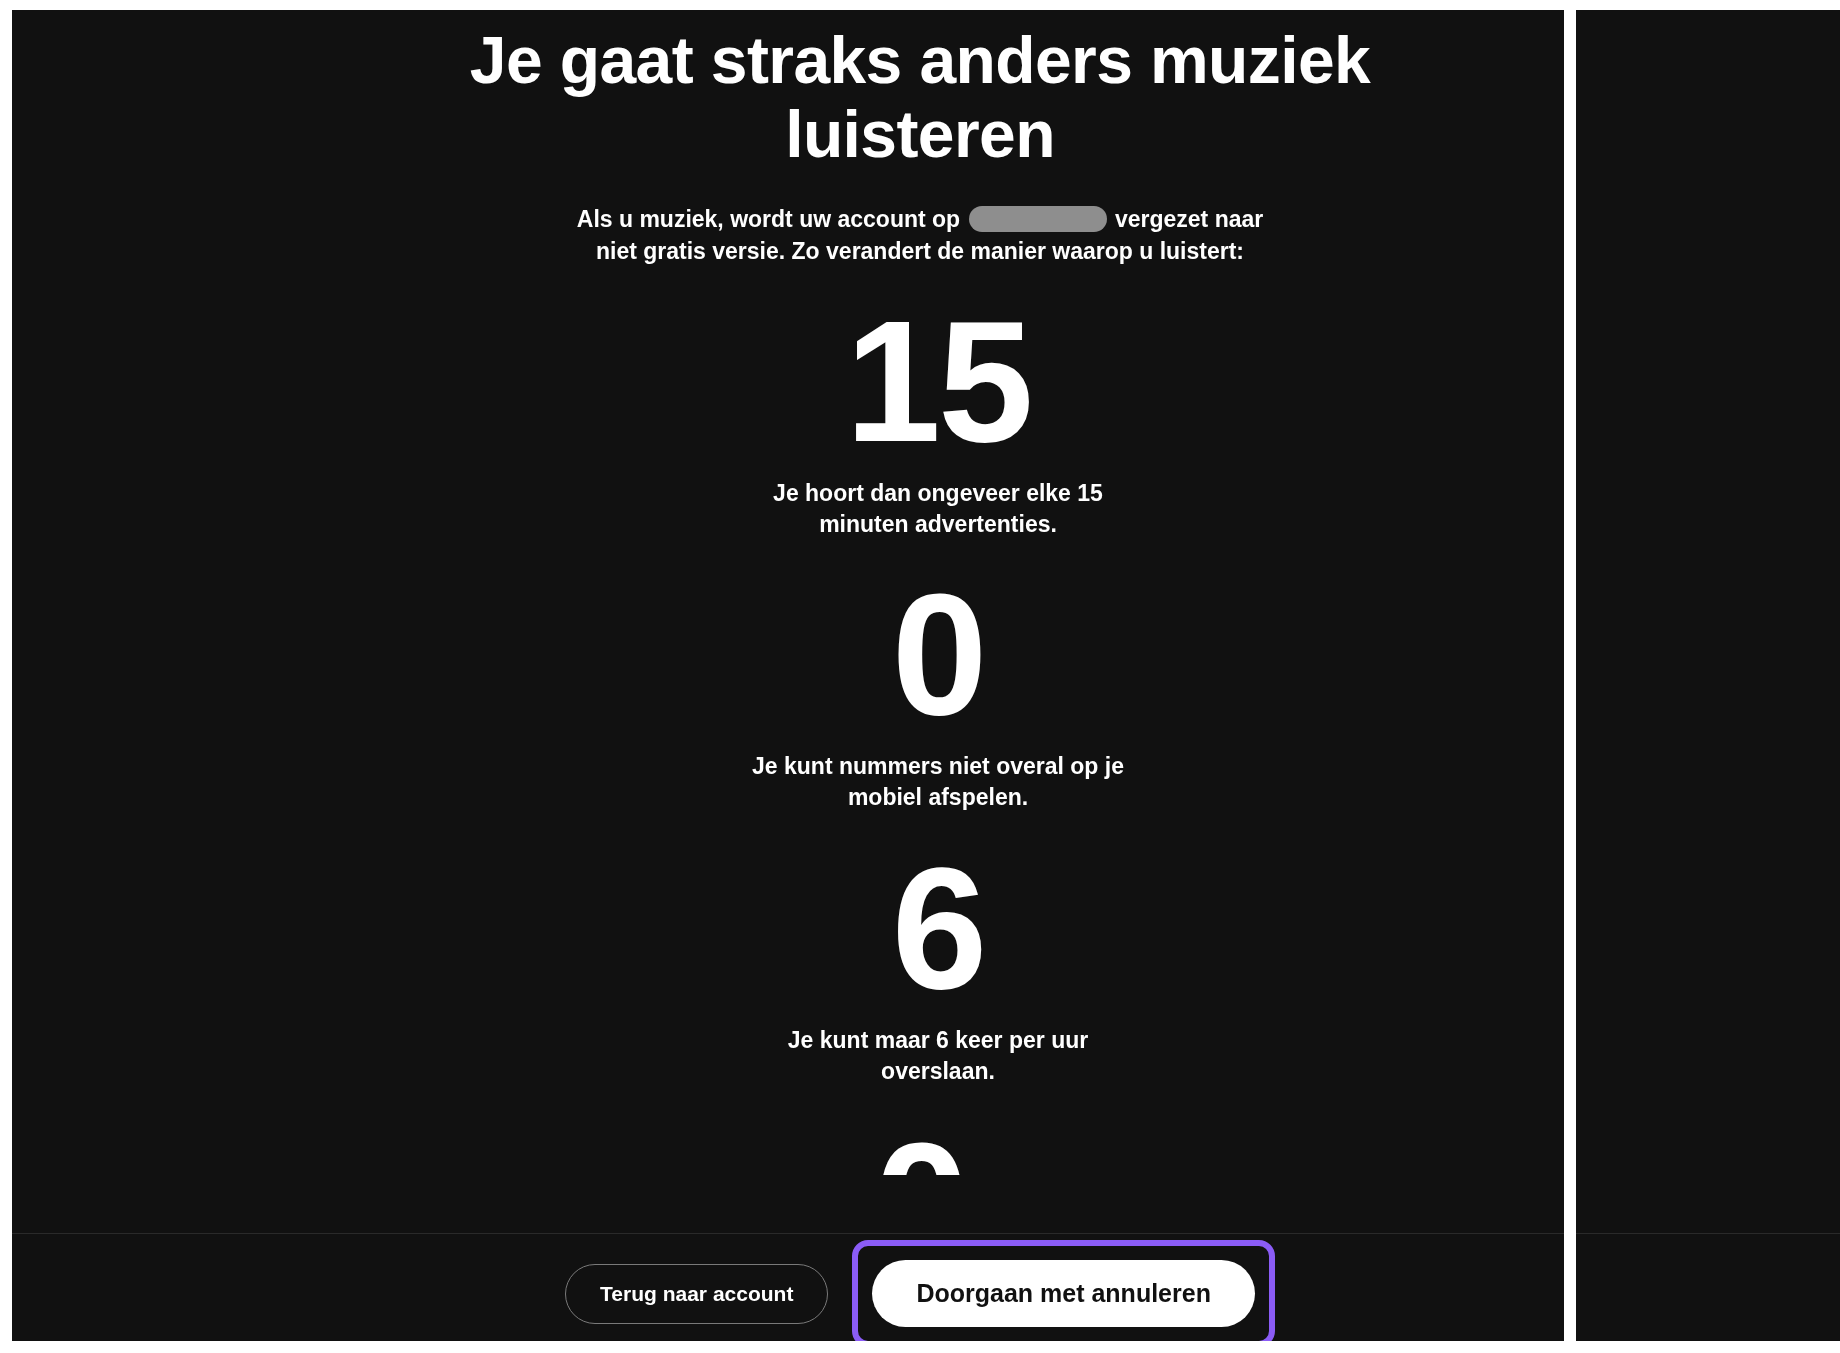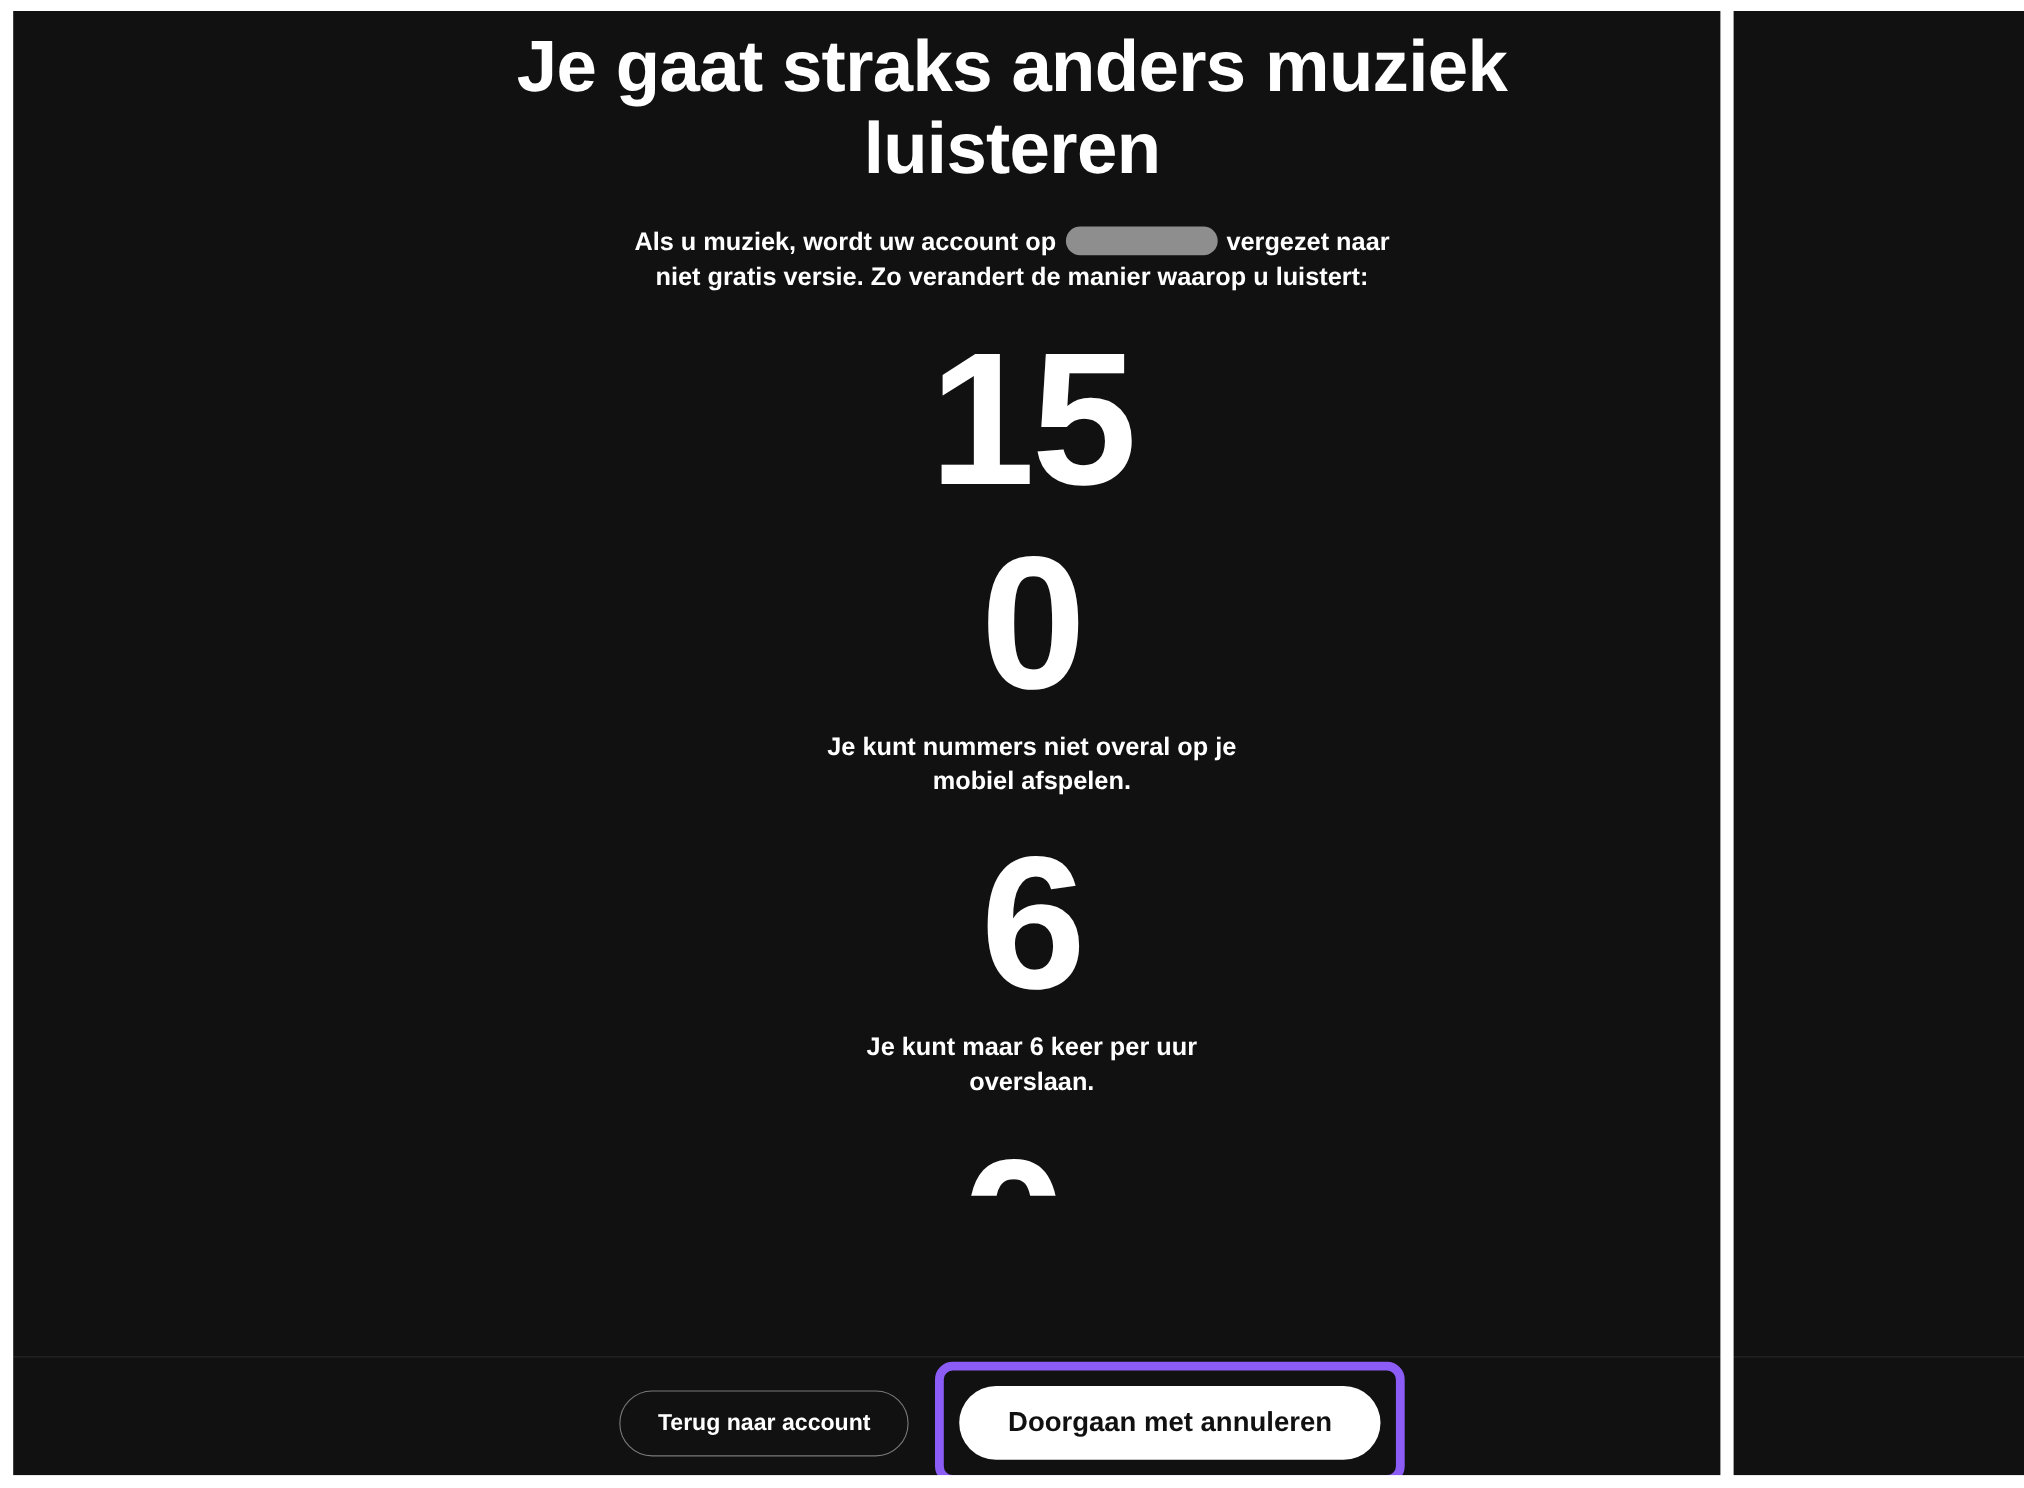--- a/index.html
+++ b/index.html
@@ -115,21 +115,21 @@
   .btn-secondary {
     background: #111111;
     color: #ffffff;
     border: 1px solid #7a7a7a;
     font-size: 21px;
     padding: 17px 34px;
   }
   .btn-primary-wrap {
     position: relative;
     padding: 14px;
-    border: 8px solid #8b5cf6;
+    border: 6px solid #8b5cf6;
     border-radius: 16px;
   }
   .btn-primary {
     background: #ffffff;
     color: #111111;
     font-size: 25px;
     padding: 19px 44px;
   }
   .edge-left, .edge-right {
     position: absolute;
@@ -163,20 +163,21 @@
       <div class="headline">Je gaat straks anders muziek luisteren</div>
 
       <div class="subtext">
         <span>Als u muziek, wordt uw account op</span>
         <span class="redaction"></span>
         <span>vergezet naar niet gratis versie. Zo verandert de manier waarop u luistert:</span>
       </div>
 
       <div class="stat">
         <div class="stat-number">15</div>
+        <div class="stat-label">Je hoort dan ongeveer elke 15 minuten advertenties.</div>
       </div>
 
       <div class="stat">
         <div class="stat-number">0</div>
         <div class="stat-label">Je kunt nummers niet overal op je mobiel afspelen.</div>
       </div>
 
       <div class="stat">
         <div class="stat-number">6</div>
         <div class="stat-label">Je kunt maar 6 keer per uur overslaan.</div>

